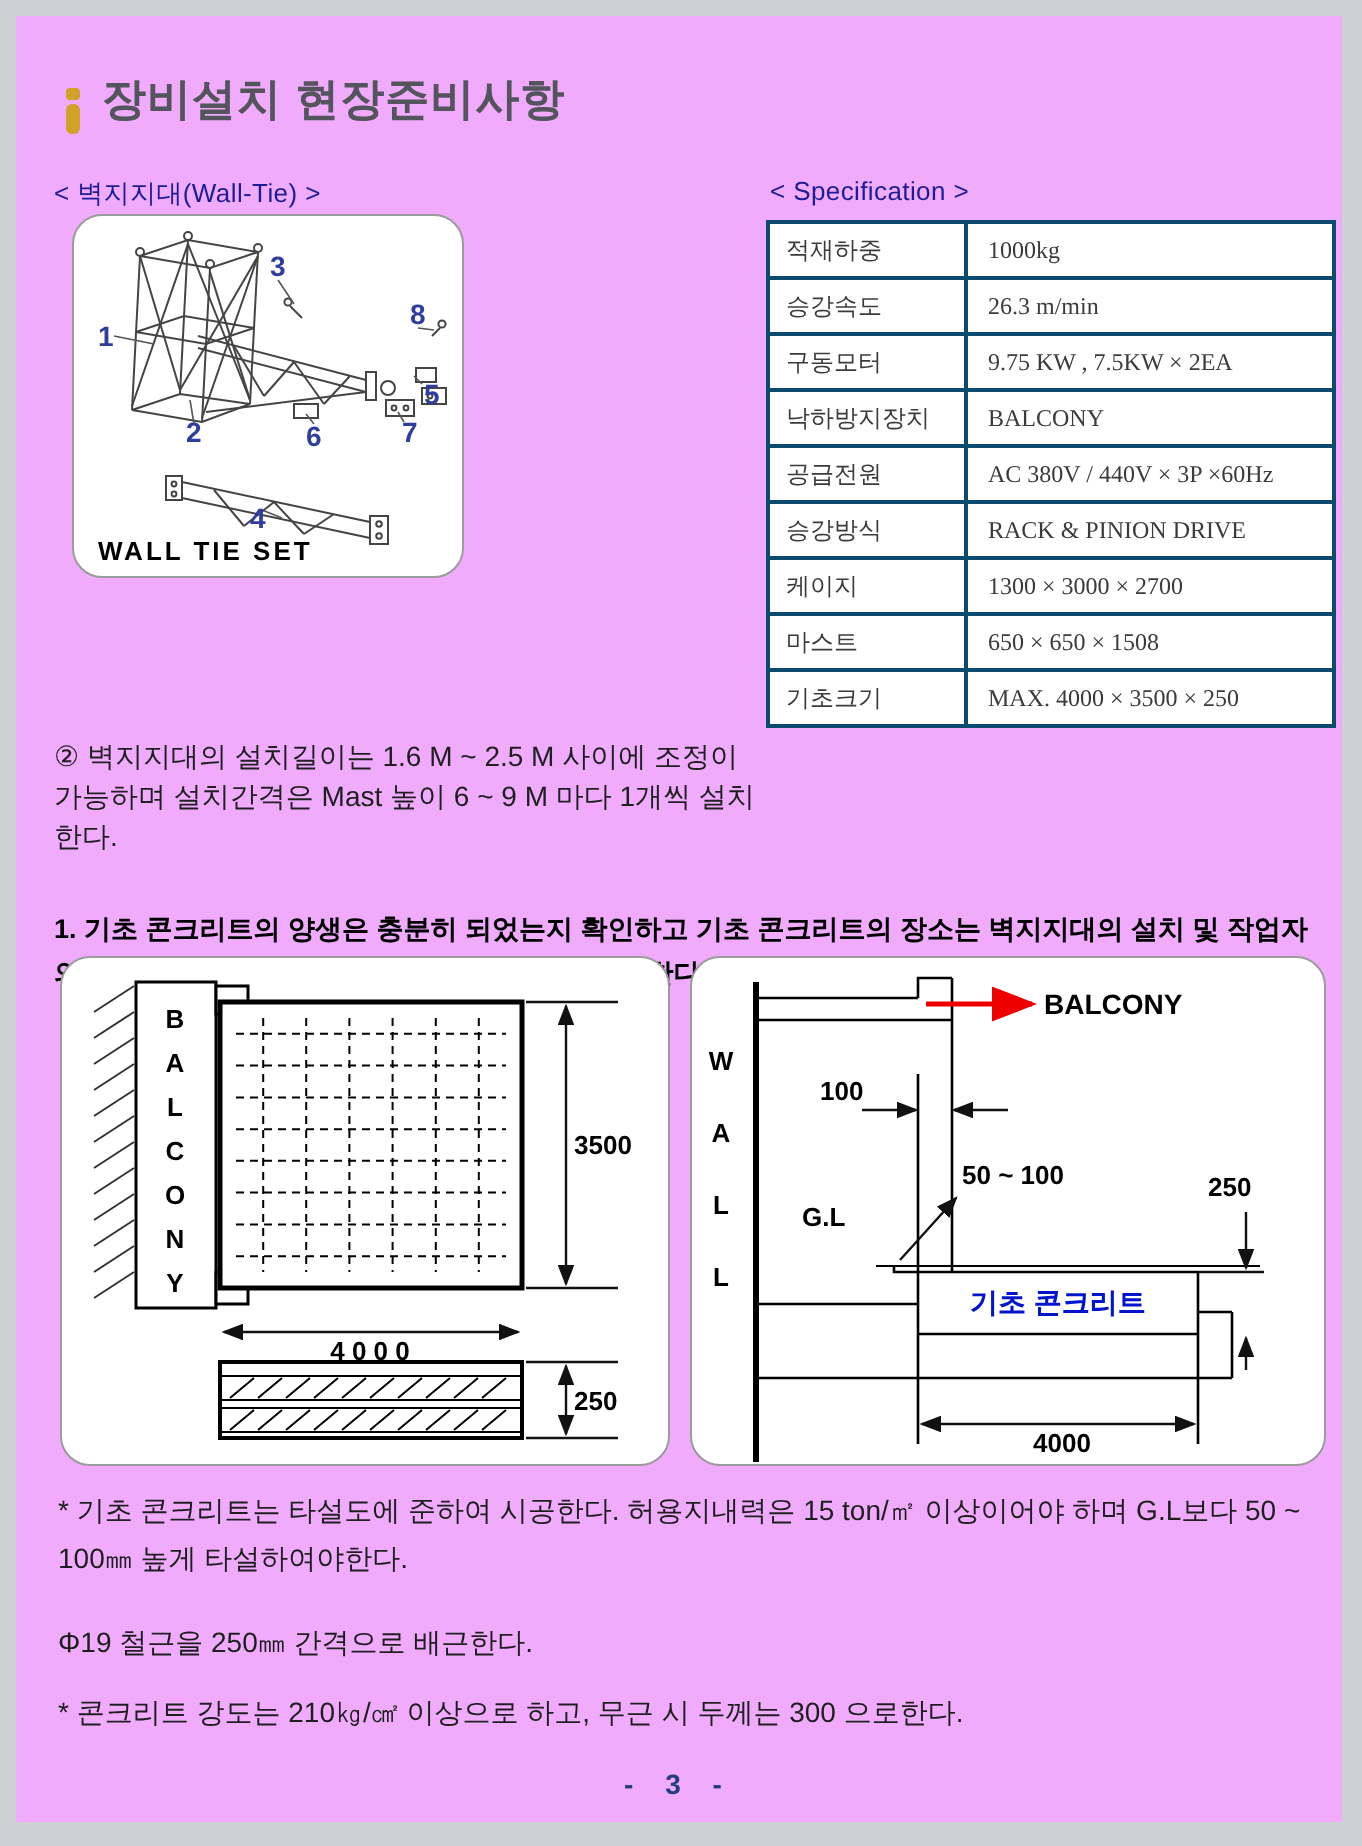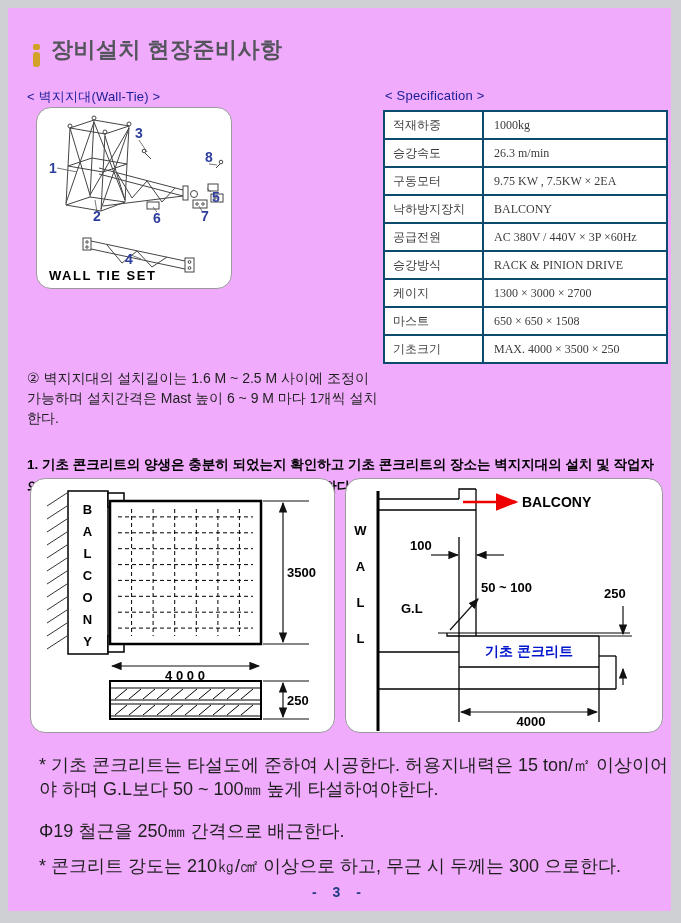--- a/index.html
+++ b/index.html
@@ -27,21 +27,21 @@
   .spec-table{border-collapse:collapse;}
   .spec-table td{
     border:2px solid #0c4a6e;height:24px;font-size:12px;color:#3b3b3b;
     vertical-align:middle;background:#fff;
   }
   .spec-table td.lbl{width:88px;padding-left:8px;}
   .spec-table td.val{width:171px;padding-left:10px;font-family:Liberation Serif, serif;}
   
   .body-p{font-size:14px;color:#1f1f1f;line-height:20px;margin:0;}
   .bold-h{font-size:13.5px;color:#000;font-weight:bold;line-height:22px;margin:0;}
-  .note-p{font-size:18px;color:#1e1e1e;line-height:24px;margin:12px;}
+  .note-p{font-size:14px;color:#1e1e1e;line-height:24px;margin:2px;}
   .page-num{font-size:14px;font-weight:bold;color:#223b82;letter-spacing:6px;text-align:center;}
   
   .vert-text{
     writing-mode:vertical-rl;text-orientation:upright;
     font-weight:bold;color:#000;
   }
   svg text{font-family:"Liberation Sans","DejaVu Sans",sans-serif;}
 </style>
 </head>
 <body>

